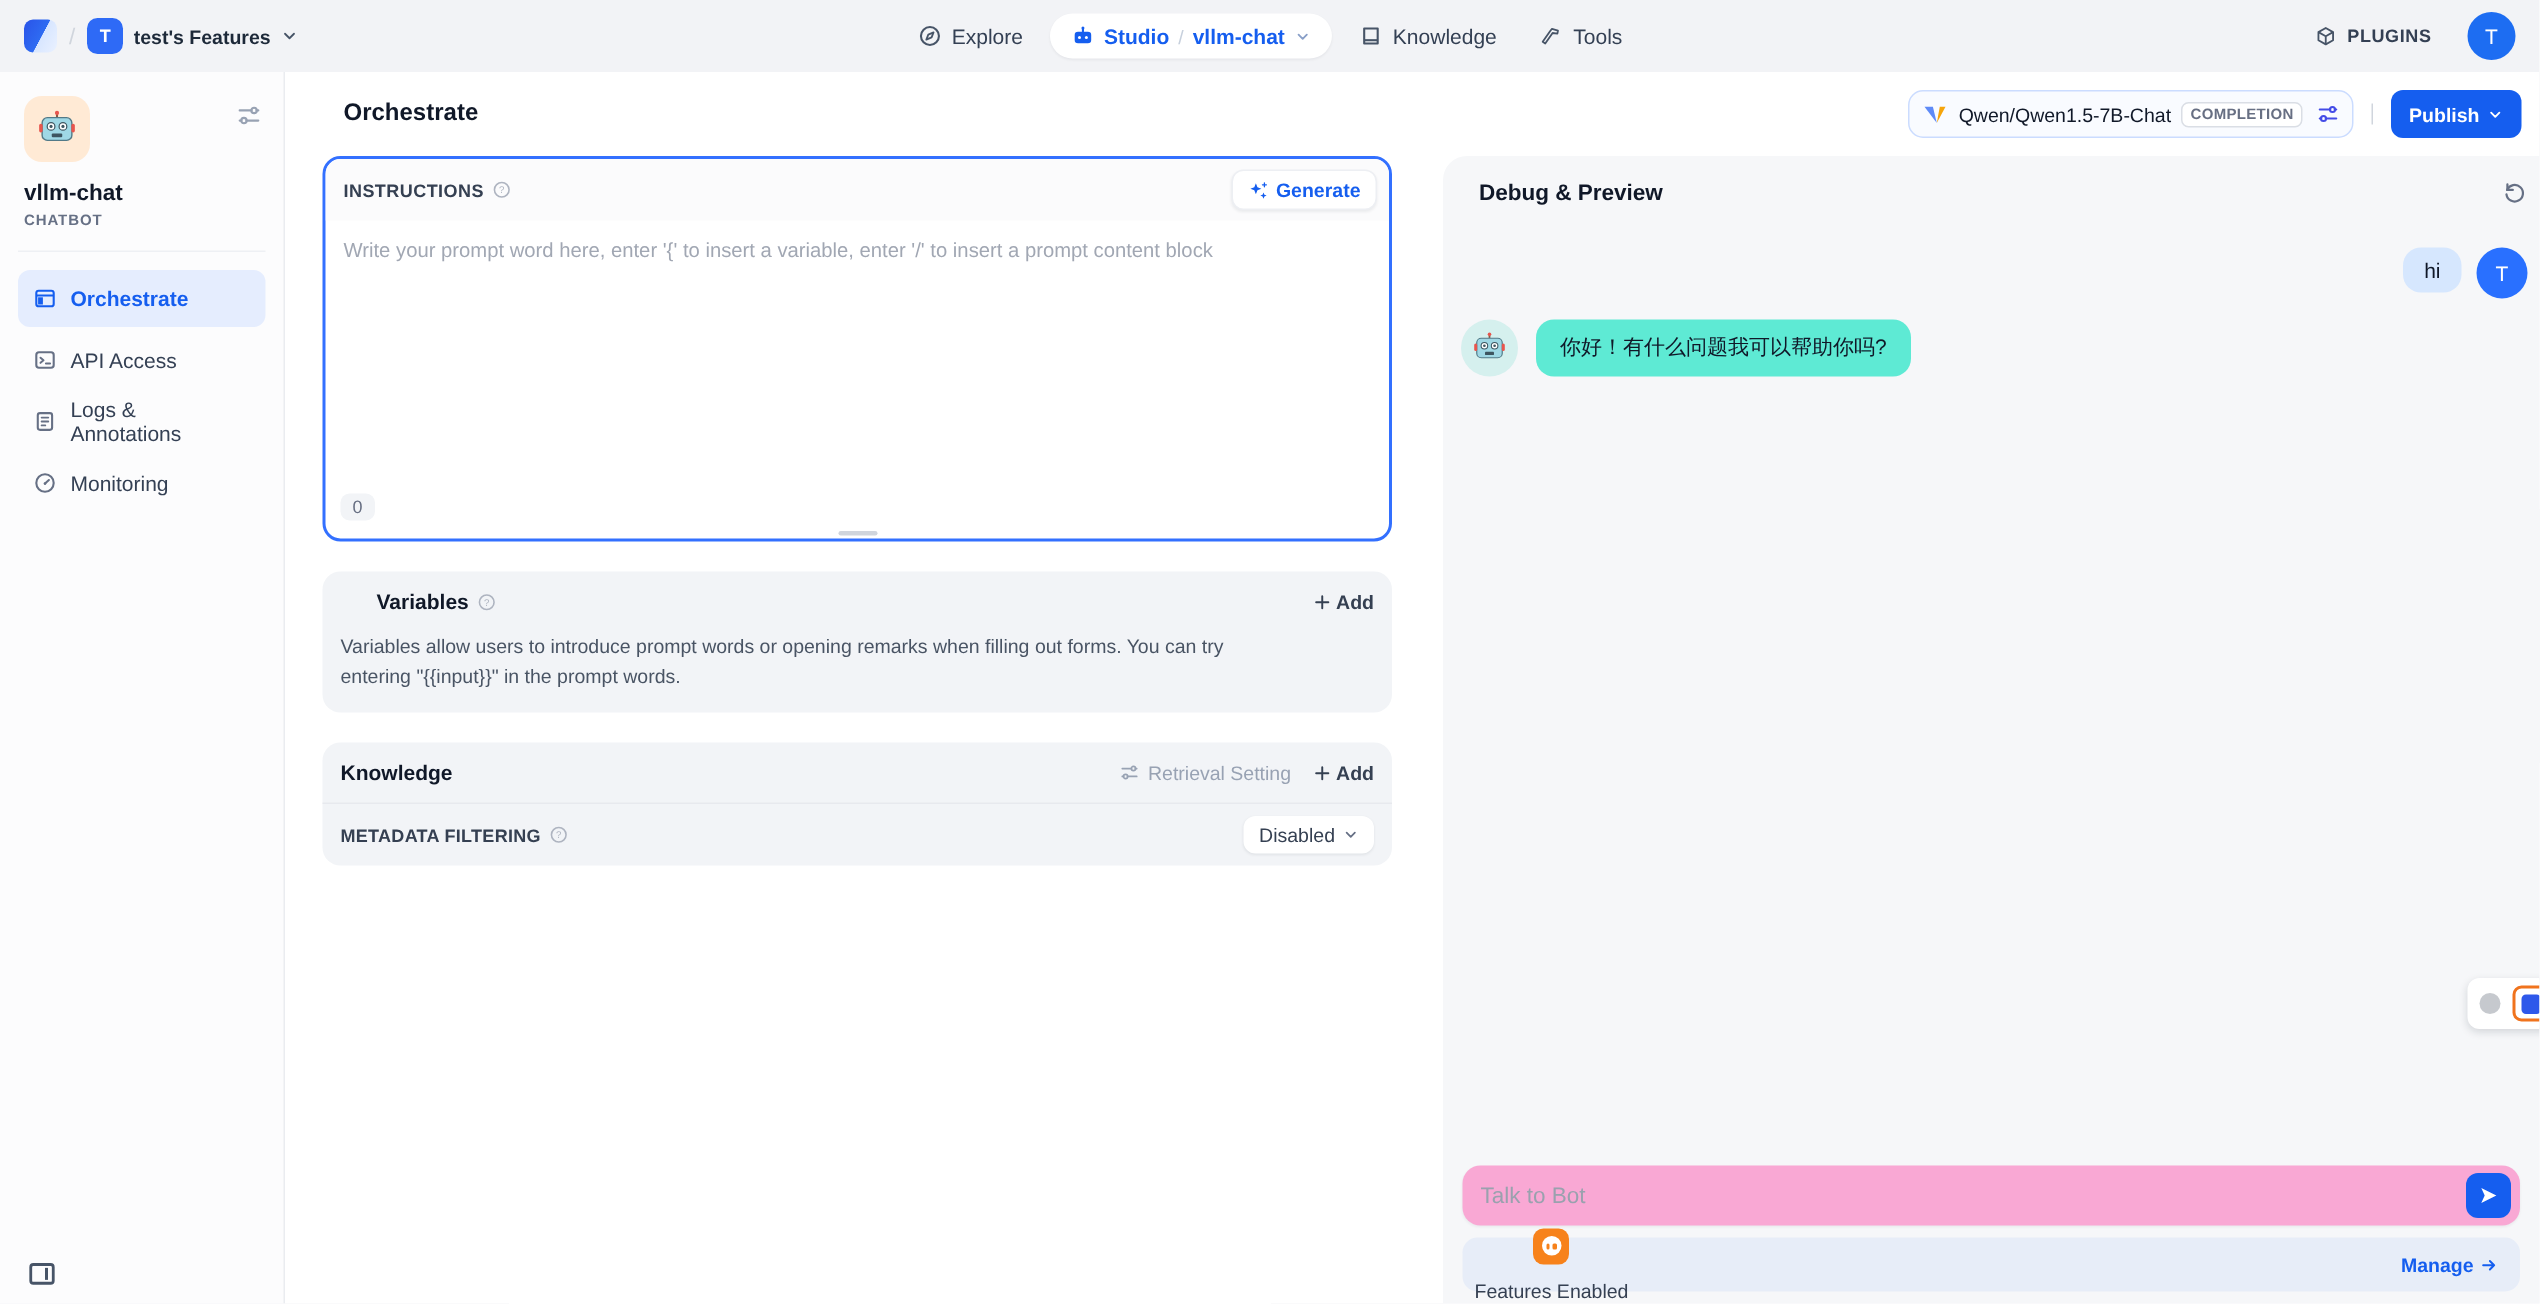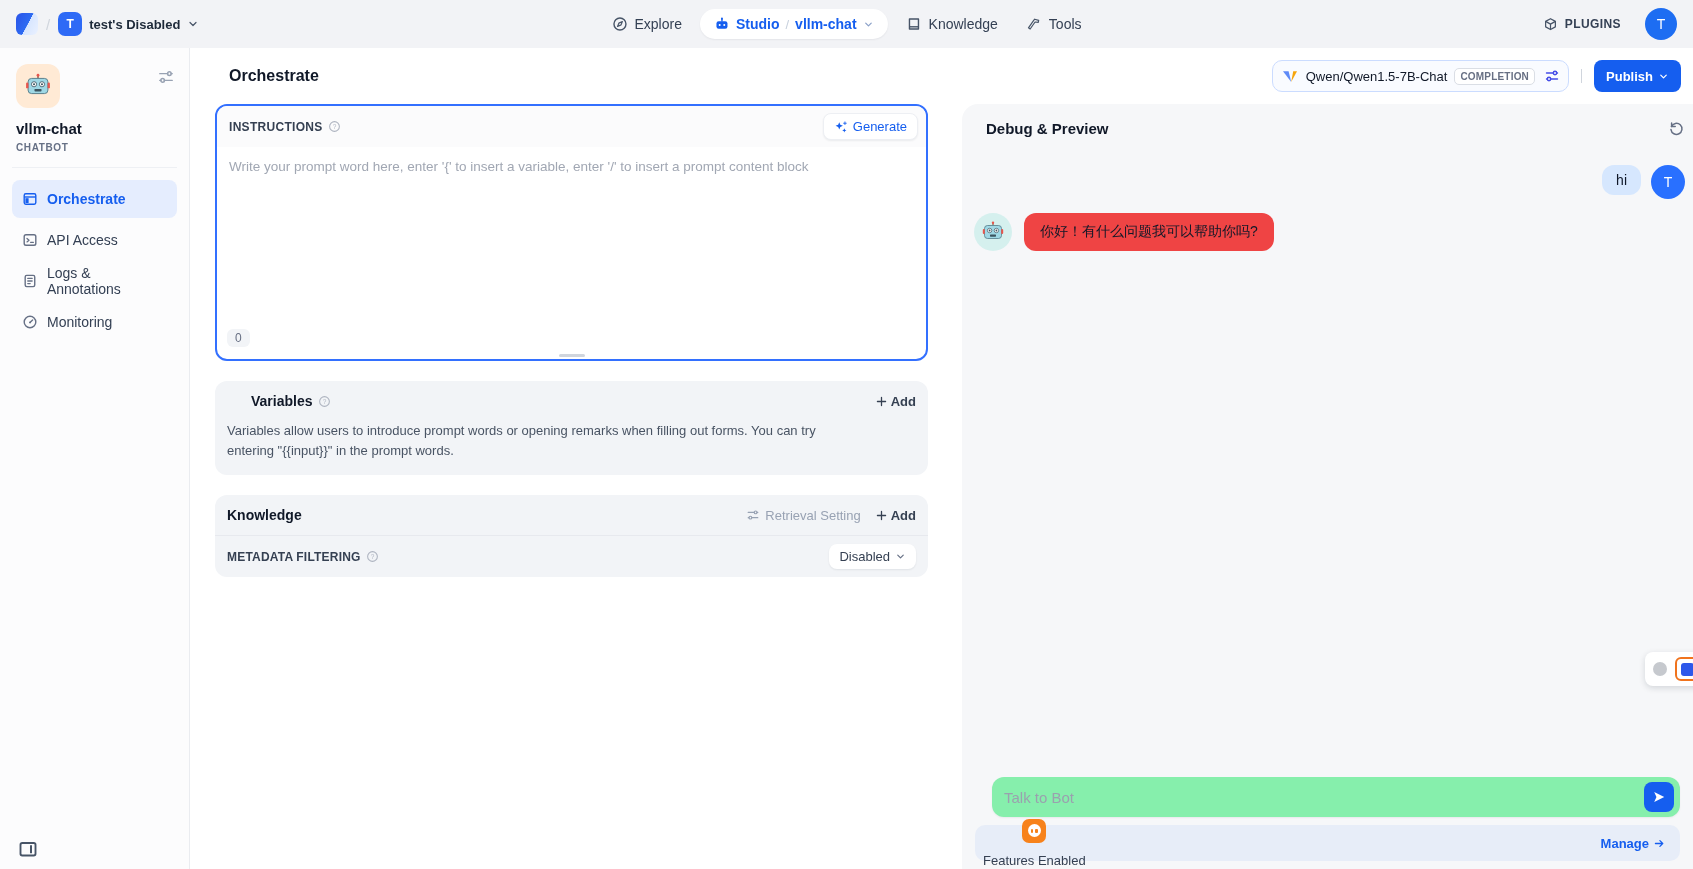--- a/index.html
+++ b/index.html
@@ -73,21 +73,21 @@
   .orchestrate-col { flex:1; padding:0 34px 0 25px; min-width:0; }
 
   
   .instructions-panel { border:2px solid #3370FF; border-radius:12px; background:#fff; overflow:hidden; }
   .ins-header { display:flex; align-items:center; justify-content:space-between; padding:7px 8px 7px 12px; background:#FBFBFC; }
   .ins-title-wrap { display:flex; align-items:center; gap:5px;justify-content:center; }
   .ins-title { font-size:12px; font-weight:700; color:#354052; letter-spacing:.3px; }
   .help-ic { color:#AEB4C0; }
   .generate-btn { display:flex; align-items:center; gap:5px; background:#fff; border:1px solid #EDEFF3;
     box-shadow:0 1px 2px rgba(16,24,40,.07); border-radius:8px; padding:5px 10px;
-    color:#155EEF; font-size:13px; font-weight:400; cursor:pointer; }
+    color:#155EEF; font-size:13px; font-weight:700; cursor:pointer; }
   .ins-body { height:212px; padding:11px 12px; position:relative; cursor:text; }
   .ins-placeholder { color:#A1A7B3; font-size:13.5px; }
   .char-count { position:absolute; left:10px; bottom:12px; background:#F2F4F7; border-radius:6px;
     padding:2px 8px; font-size:12px; color:#676F83; }
   .resize-handle { position:absolute; bottom:2px; left:50%; transform:translateX(-50%);
     width:26px; height:3px; border-radius:2px; background:#D0D5DD; cursor:ns-resize; }
 
   
   .section-panel { background:#F2F4F7; border-radius:12px; margin-top:20px; }
   .sec-header { display:flex; align-items:center; justify-content:space-between; padding:12px; }
@@ -108,30 +108,30 @@
   .debug-panel { width:731px; flex:none; background:#F6F7F9; border-top-left-radius:16px; position:relative; overflow:hidden; }
   .debug-title { font-size:15px; font-weight:700; color:#101828; padding:16px 0 0 24px; }
   .refresh-btn { position:absolute; top:16px; right:8px; color:#667085; cursor:pointer; }
   .msg-row-user { display:flex; justify-content:flex-end; align-items:flex-start; gap:10px; margin:28px 8px 0 0; }
   .bubble-user { background:#D6E7FE; border-radius:12px; padding:7px 14px; font-size:14px; color:#101828; }
   .chat-avatar-user { width:34px; height:34px; border-radius:50%; background:#2970FF; color:#fff;
     display:flex; align-items:center; justify-content:center; font-size:14px; flex:none; }
   .msg-row-bot { display:flex; justify-content:flex-start; align-items:flex-start; gap:12px; margin:14px 0 0 12px; }
   .chat-avatar-bot { width:38px; height:38px; border-radius:50%; background:#D5F0EE;
     display:flex; align-items:center; justify-content:center; flex:none; }
-  .bubble-bot { background:#ef4444; border-radius:12px; padding:10px 16px; font-size:14px; color:#101828; }
+  .bubble-bot { background:#5eead4; border-radius:12px; padding:10px 16px; font-size:14px; color:#101828; }
 
   .float-widget { position:absolute; right:-14px; top:548px; background:#fff; border-radius:8px;
     box-shadow:0 2px 6px rgba(16,24,40,.15); padding:5px 8px; display:flex; align-items:center; gap:8px; }
   .float-dot { width:14px; height:14px; border-radius:50%; background:#C6C9CE; cursor:pointer; }
   .float-ic { width:24px; height:24px; border:2px solid #F0731D; border-radius:6px; background:#fff;
     display:flex; align-items:center; justify-content:center; cursor:pointer; }
   .float-ic-inner { width:13px; height:13px; border-radius:3px; background:#2E58EA; }
 
-  .chat-input-wrap { position:absolute; left:30px; right:13px; bottom:52px; height:40px; background:#86efac;
+  .chat-input-wrap { position:absolute; left:13px; right:13px; bottom:52px; height:40px; background:#f9a8d4;
     border-radius:12px; box-shadow:0 1px 2px rgba(16,24,40,.06); display:flex; align-items:center; padding:0 6px 0 12px; }
   .chat-input { flex:1; border:none; outline:none; font-size:15px; color:#101828; background:transparent;
     font-family:"Liberation Sans","DejaVu Sans",sans-serif; }
   .chat-input::placeholder { color:#9AA1AE; }
   .send-btn { width:30px; height:30px; border-radius:8px; background:#155EEF; display:flex;
     align-items:center; justify-content:center; cursor:pointer; flex:none; }
   .features-bar { position:absolute; left:13px; right:13px; bottom:8px; height:36px; background:#E7EDF8;
     border-radius:10px; display:flex; align-items:center; justify-content:space-between; padding:0 14px 0 8px; }
   .features-left { display:flex; align-items:center; gap:10px;flex-direction:column; }
   .features-ic { width:24px; height:24px; border-radius:7px; background:#F7821B; display:flex;
@@ -145,21 +145,21 @@
 </style>
 </head>
 <body>
 
 <div class="navbar">
   <div class="nav-left">
     <div class="logo-mark"></div>
     <span class="nav-slash">/</span>
     <div class="ws-btn">
       <span class="ws-avatar">T</span>
-      <span class="ws-name">test's Disabled</span>
+      <span class="ws-name">test's Features</span>
       <svg width="12" height="12" viewBox="0 0 16 16">
           <path d="M4 6l4 4 4-4" stroke="#475467" stroke-width="1.6" fill="none" stroke-linecap="round" stroke-linejoin="round"></path>
         </svg>
     </div>
   </div>
 
   <div class="nav-center">
     <div class="nav-item">
       <svg class="ni" width="16" height="16" viewBox="0 0 16 16">
           <circle cx="8" cy="8" r="6" stroke="currentColor" stroke-width="1.4" fill="none"></circle>

